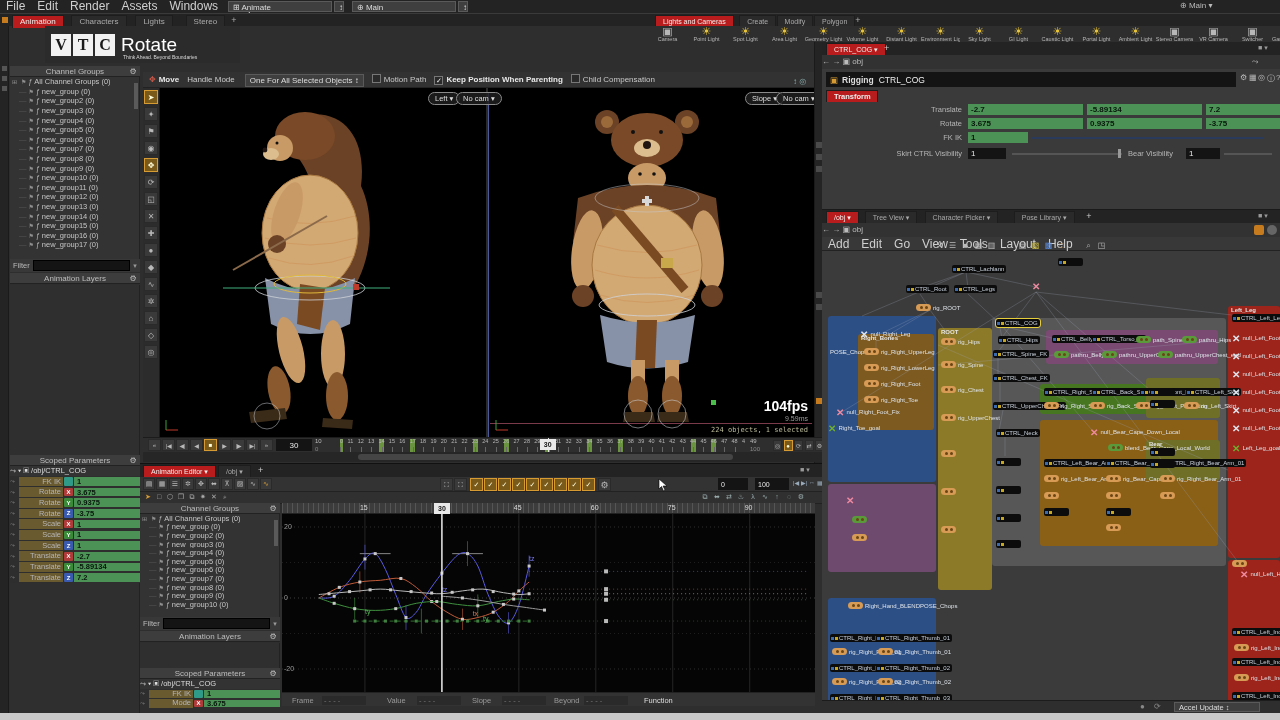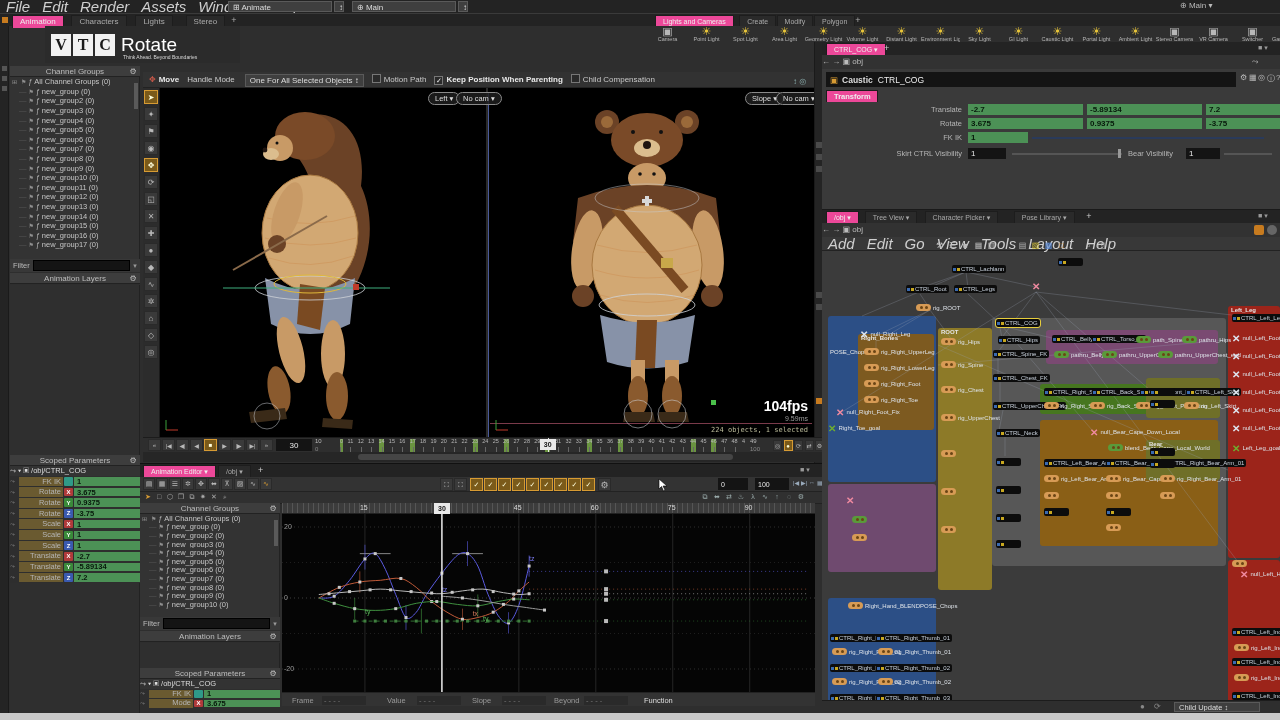--- a/index.html
+++ b/index.html
@@ -1,23 +1,23 @@
 <!DOCTYPE html>
 <html><head>
 <meta charset="utf-8">
 <style>
   html,body{margin:0;padding:0;background:#111;}
   #root{position:relative;width:1280px;height:720px;overflow:hidden;background:#2e2e2e;
         font-family:"Liberation Sans",sans-serif;color:#c8c8c8;font-size:9px;}
   .abs{position:absolute;box-sizing:border-box;}
   .bar{background:#232323;}
   .hdr{background:#3d3d3d;color:#bdbdbd;text-align:center;font-size:8px;line-height:11px;border-bottom:1px solid #222;}
-  .menu-item{display:inline-block;padding:0 6px;line-height:13px;font-size:15px;color:#cfcfcf;cursor:default;font-style:italic;}
+  .menu-item{display:inline-block;padding:0 6px;line-height:13px;font-size:12px;color:#cfcfcf;cursor:default;}
   .tab{display:inline-block;padding:0 7px;line-height:12px;font-size:8px;color:#aaa;background:#2a2a2a;border:1px solid #1d1d1d;border-bottom:none;margin-right:1px;}
-  .tab.active{background:#ec4899;color:#eee;text-align:center;}
+  .tab.active{background:#b91c1c;color:#eee;text-align:center;}
   .dd{background:#3f3f3f;border:1px solid #5a5a5a;color:#ddd;font-size:8px;line-height:11px;padding:0 4px;white-space:nowrap;overflow:hidden;}
   .icon{display:inline-flex;align-items:center;justify-content:center;background:#3a3a3a;border:1px solid #2a2a2a;color:#b8b8b8;}
   .icon.orange{background:#7a5a1a;border-color:#d79b33;color:#ffd;}
   .treerow{display:flex;align-items:center;white-space:nowrap;color:#c6c6c6;overflow:hidden;}
   .flag{color:#8f8f8f;margin:0 2px;font-size:6px;}
   .brace{color:#b9b9b9;margin-right:2px;font-size:7px;}
   .gval{background:#4c9156;color:#07190b;font-weight:bold;display:flex;align-items:center;padding:0 3px;overflow:hidden;}
   .dval{background:#141414;color:#e8e8e8;display:flex;align-items:center;padding:0 3px;}
   .axis{display:flex;align-items:center;justify-content:center;color:#fff;font-size:6px;font-weight:bold;border-radius:1px;}
   .plabel{color:#b5b5b5;font-size:7.5px;text-align:right;}
@@ -622,21 +622,21 @@
     </div>
     <div class="abs" style="left: 822px; top: 42px; width: 458px; height: 168px; background: rgb(58, 58, 58); border-bottom: 1px solid rgb(26, 26, 26);">
       <div class="abs bar abs" style="left: 0px; top: 0px; width: 458px; height: 13px;">
         <span class="tab active" style="position: absolute; left: 4px; top: 1px; font-size: 7px;">CTRL_COG ▾</span>
         <span style="position: absolute; left: 62px; top: 1px; color: rgb(204, 204, 204);">+</span>
         <span class="abs" style="left: 436px; top: 2px; width: 20px; height: 10px; color: rgb(153, 153, 153); font-size: 7px;">■ ▾</span>
       </div>
       <div class="abs" style="left: 0px; top: 13px; width: 458px; height: 14px; background: rgb(50, 50, 50); font-size: 8px; color: rgb(187, 187, 187); line-height: 14px;">  ← →   ▣ obj<span class="abs" style="left: 430px; top: 0px; width: 10px; height: 14px;">⤳</span></div>
       <div class="abs" style="left: 4px; top: 30px; width: 410px; height: 15px; background: rgb(20, 20, 20); display: flex; align-items: center; font-size: 8.5px;">
         <span style="color: rgb(215, 155, 51); margin: 0px 4px;">▣</span>
-        <span style="font-weight: bold; color: rgb(221, 221, 221); margin-right: 5px;">Caustic</span>
+        <span style="font-weight: bold; color: rgb(221, 221, 221); margin-right: 5px;">Rigging</span>
         <span style="color: rgb(238, 238, 238);">CTRL_COG</span>
       </div>
       <span class="abs" style="left: 418px; top: 31px; width: 9px; height: 13px; color: rgb(187, 187, 187); font-size: 8px;">⚙</span>
       <span class="abs" style="left: 427px; top: 31px; width: 9px; height: 13px; color: rgb(187, 187, 187); font-size: 8px;">▦</span>
       <span class="abs" style="left: 436px; top: 31px; width: 9px; height: 13px; color: rgb(187, 187, 187); font-size: 8px;">◎</span>
       <span class="abs" style="left: 445px; top: 31px; width: 9px; height: 13px; color: rgb(187, 187, 187); font-size: 8px;">ⓘ</span>
       <span class="abs" style="left: 454px; top: 31px; width: 9px; height: 13px; color: rgb(187, 187, 187); font-size: 8px;">?</span>
       <div class="abs tab active abs" style="left: 4px; top: 48px; width: 52px; height: 12px; font-size: 7.5px; font-weight: bold;">Transform</div>
       <div class="abs plabel abs" style="left: 10px; top: 62px; width: 130px; height: 11px; line-height: 11px;">Translate</div>
       <div class="abs gval abs" style="left: 146px; top: 62px; width: 115px; height: 11px; font-size: 8px;">-2.7</div>
@@ -987,17 +987,17 @@
           <i></i>
         </div>
         <div class="pillN" style="left: 30px; top: 278px;">
           <i></i>
           <i></i>
         </div>
       </div>
       <div class="abs" style="left: 0px; top: 490px; width: 458px; height: 12px; background: rgb(46, 46, 46); border-top: 1px solid rgb(28, 28, 28);">
         <span class="abs" style="left: 318px; top: 1px; width: 10px; height: 10px; color: rgb(136, 136, 136); font-size: 8px;">●</span>
         <span class="abs" style="left: 332px; top: 1px; width: 10px; height: 10px; color: rgb(136, 136, 136); font-size: 8px;">⟳</span>
-        <div class="abs dd abs" style="left: 352px; top: 1px; width: 86px; height: 10px; font-size: 7.5px; line-height: 10px;">Child Update  ↕</div>
+        <div class="abs dd abs" style="left: 352px; top: 1px; width: 86px; height: 10px; font-size: 7.5px; line-height: 10px;">Accel Update  ↕</div>
       </div>
     </div>
     <div class="abs" style="left: 0px; top: 713px; width: 1280px; height: 7px; background: rgb(201, 201, 201);"></div>
   </div>
 
 </body></html>

